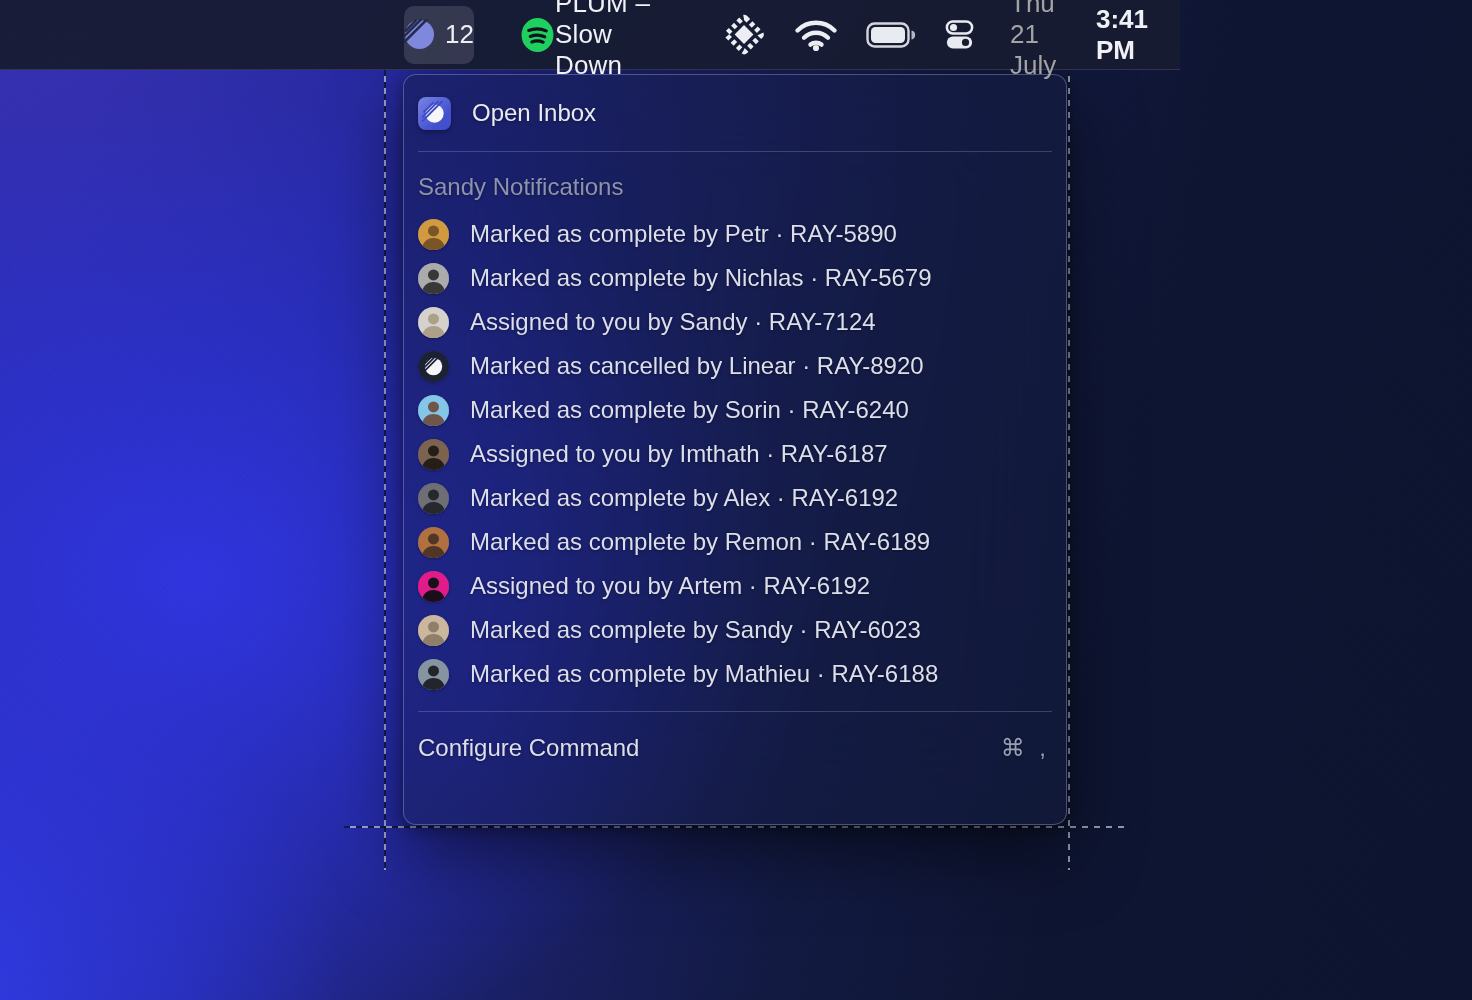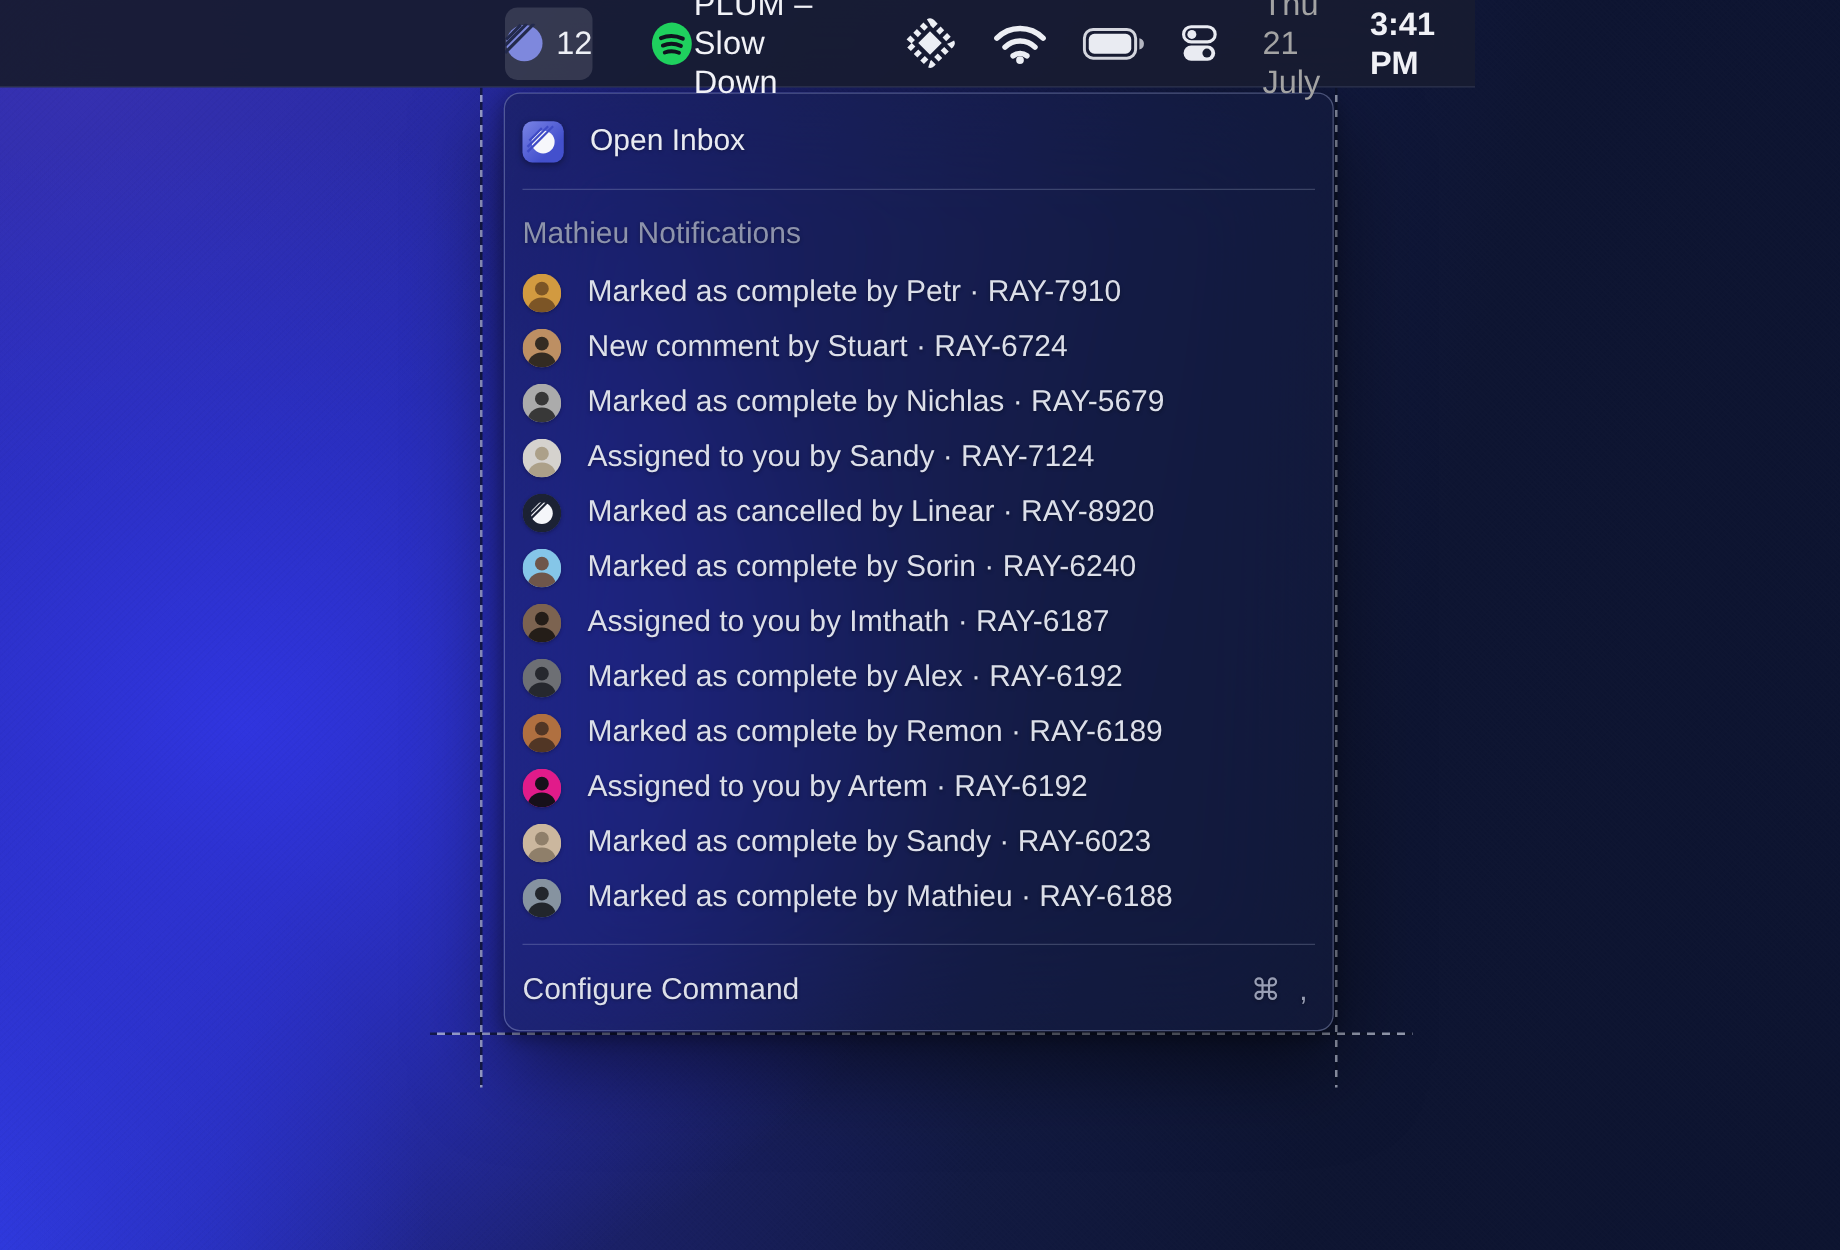--- a/index.html
+++ b/index.html
@@ -172,46 +172,35 @@
           <line x1="4" y1="20.5" x2="20.5" y2="4"></line>
           <line x1="5.5" y1="15.5" x2="15.5" y2="5.5"></line>
         </g>
       </svg>
     </span>
     <span class="label">Open Inbox</span>
   </div>
 
   <div class="divider"></div>
 
-  <div class="section-title">Mathieu Notifications</div>
+  <div class="section-title">Sandy Notifications</div>
 
   <div class="notif-list">
   <div class="notif-row" style="--av-bg: #d29a40; --av-fg: #7c5526;">
     <span class="avatar">
       <svg viewBox="0 0 32 32">
         <rect width="32" height="32" style="fill:var(--av-bg)"></rect>
         <circle cx="16" cy="12.3" r="5.7" style="fill:var(--av-fg)"></circle>
         <path d="M16 19.6c-6.9 0-11.2 4.7-11.8 10.4L4 32h24l-.2-2C27.2 24.3 22.9 19.6 16 19.6z" style="fill:var(--av-fg)"></path>
       </svg>
 
     </span>
-    <span class="notif-label">Marked as complete by Petr · RAY-7910</span>
-  </div>
-
-  <div class="notif-row" style="--av-bg: #bd8f63; --av-fg: #332b22;">
-    <span class="avatar">
-      <svg viewBox="0 0 32 32">
-        <rect width="32" height="32" style="fill:var(--av-bg)"></rect>
-        <circle cx="16" cy="12.3" r="5.7" style="fill:var(--av-fg)"></circle>
-        <path d="M16 19.6c-6.9 0-11.2 4.7-11.8 10.4L4 32h24l-.2-2C27.2 24.3 22.9 19.6 16 19.6z" style="fill:var(--av-fg)"></path>
-      </svg>
-
-    </span>
-    <span class="notif-label">New comment by Stuart · RAY-6724</span>
-  </div>
+    <span class="notif-label">Marked as complete by Petr · RAY-5890</span>
+  </div>
+
 
   <div class="notif-row" style="--av-bg: #ababab; --av-fg: #383838;">
     <span class="avatar">
       <svg viewBox="0 0 32 32">
         <rect width="32" height="32" style="fill:var(--av-bg)"></rect>
         <circle cx="16" cy="12.3" r="5.7" style="fill:var(--av-fg)"></circle>
         <path d="M16 19.6c-6.9 0-11.2 4.7-11.8 10.4L4 32h24l-.2-2C27.2 24.3 22.9 19.6 16 19.6z" style="fill:var(--av-fg)"></path>
       </svg>
 
     </span>

